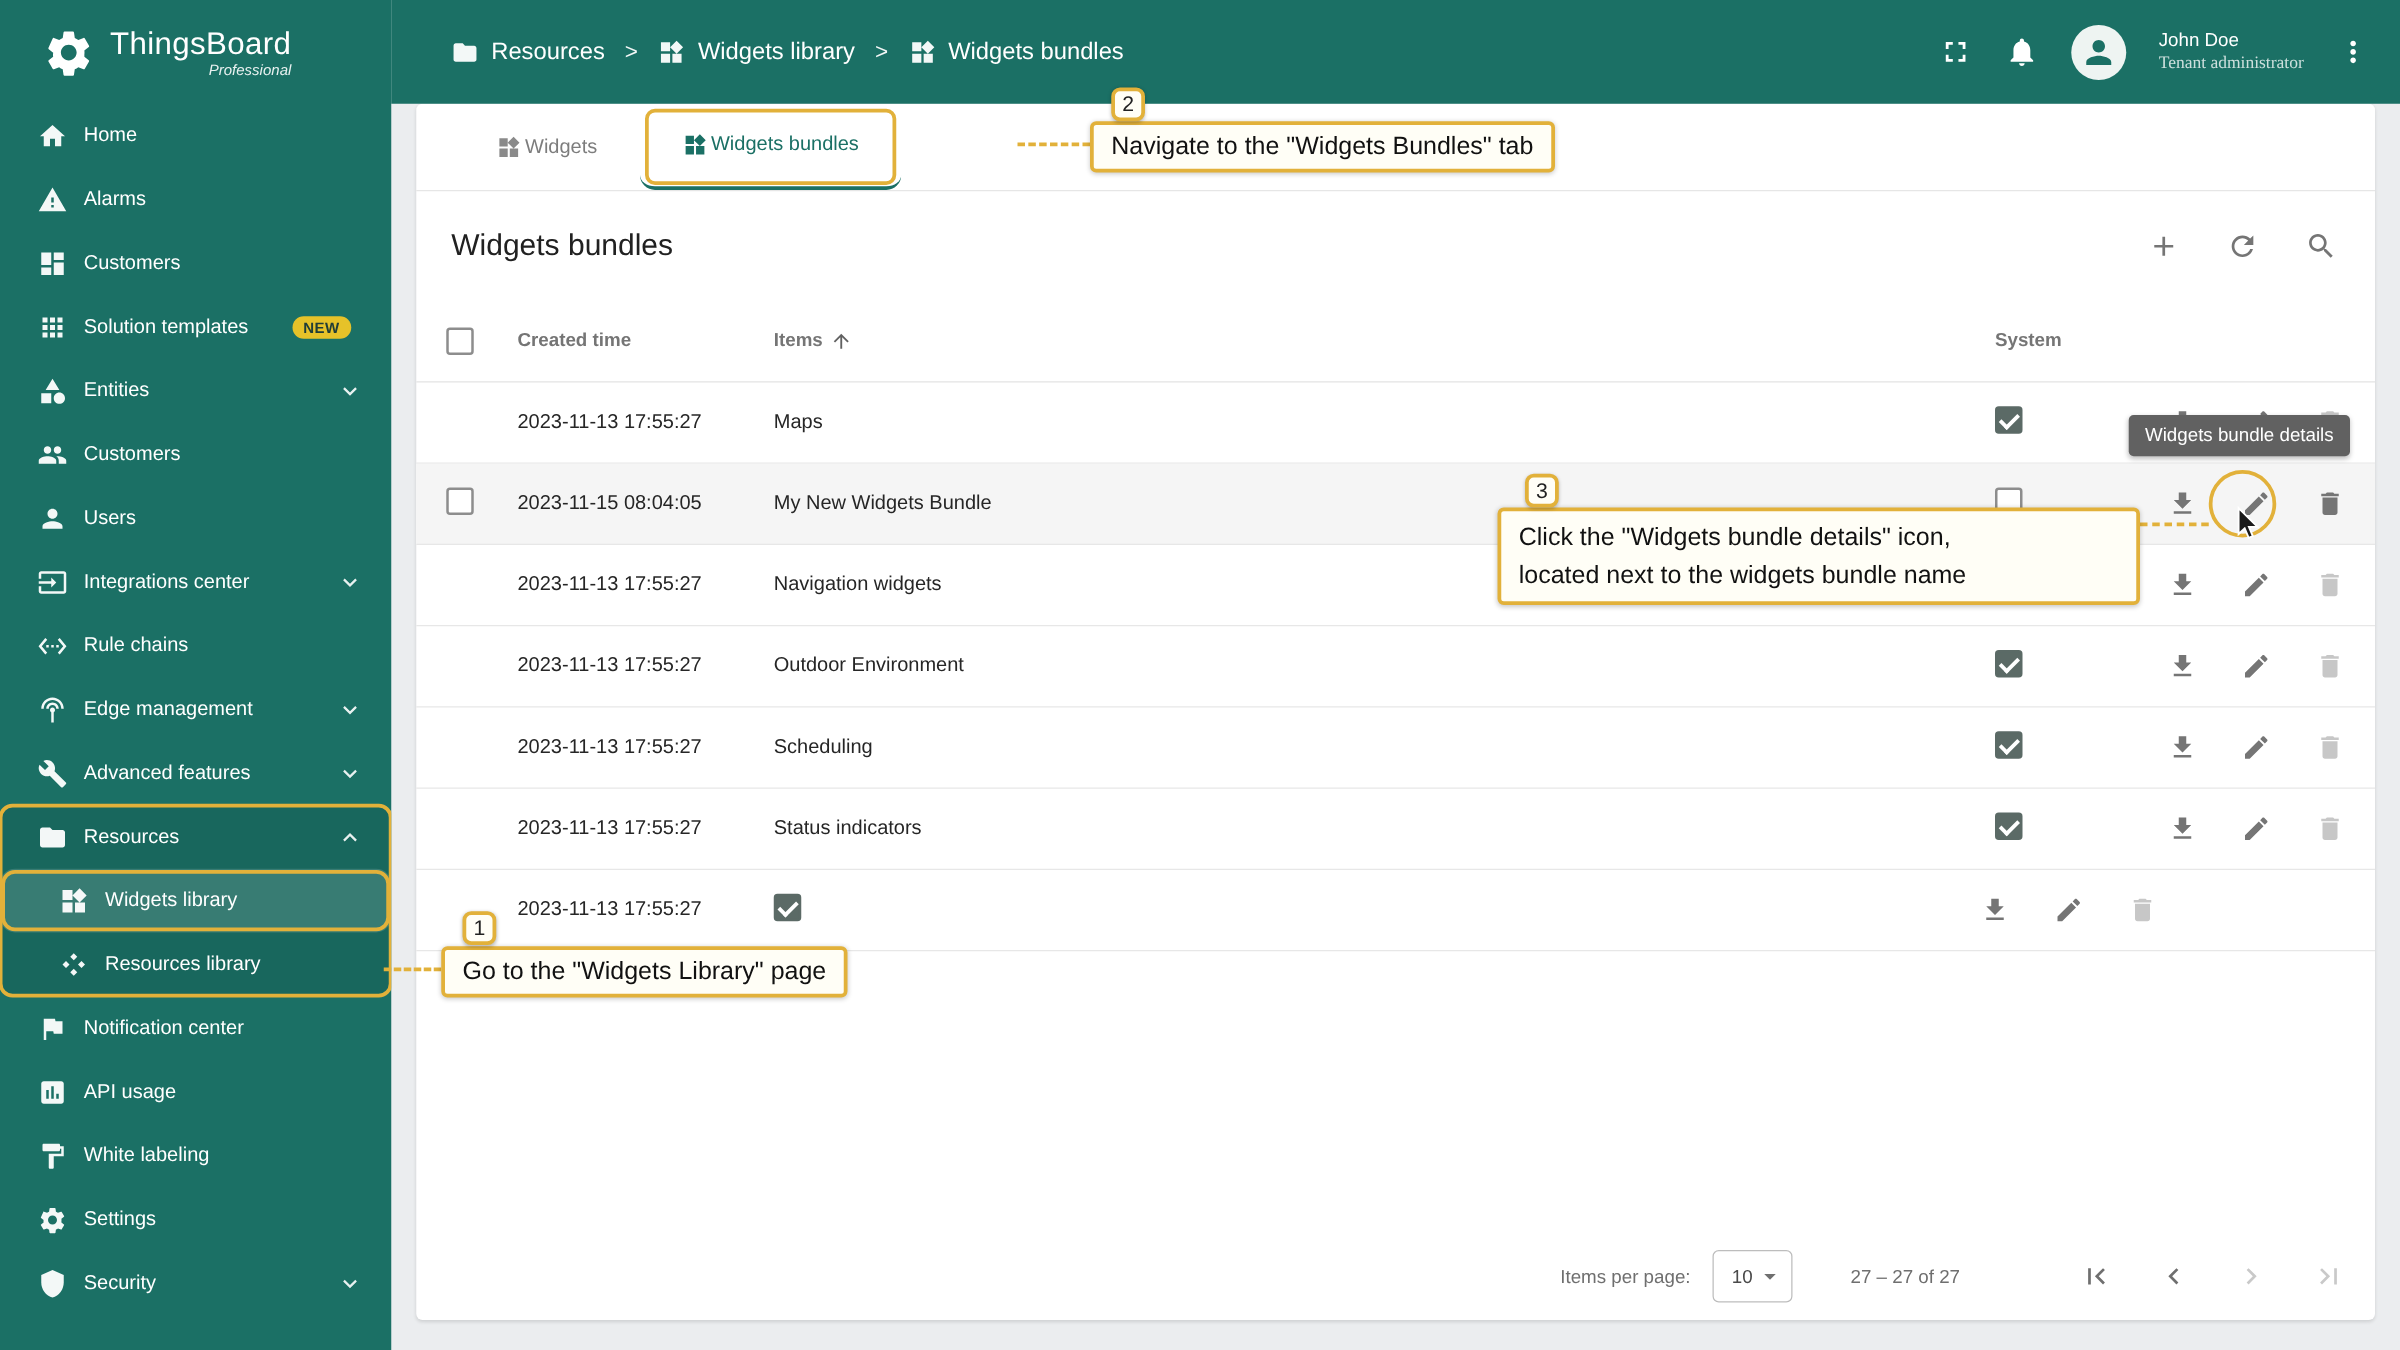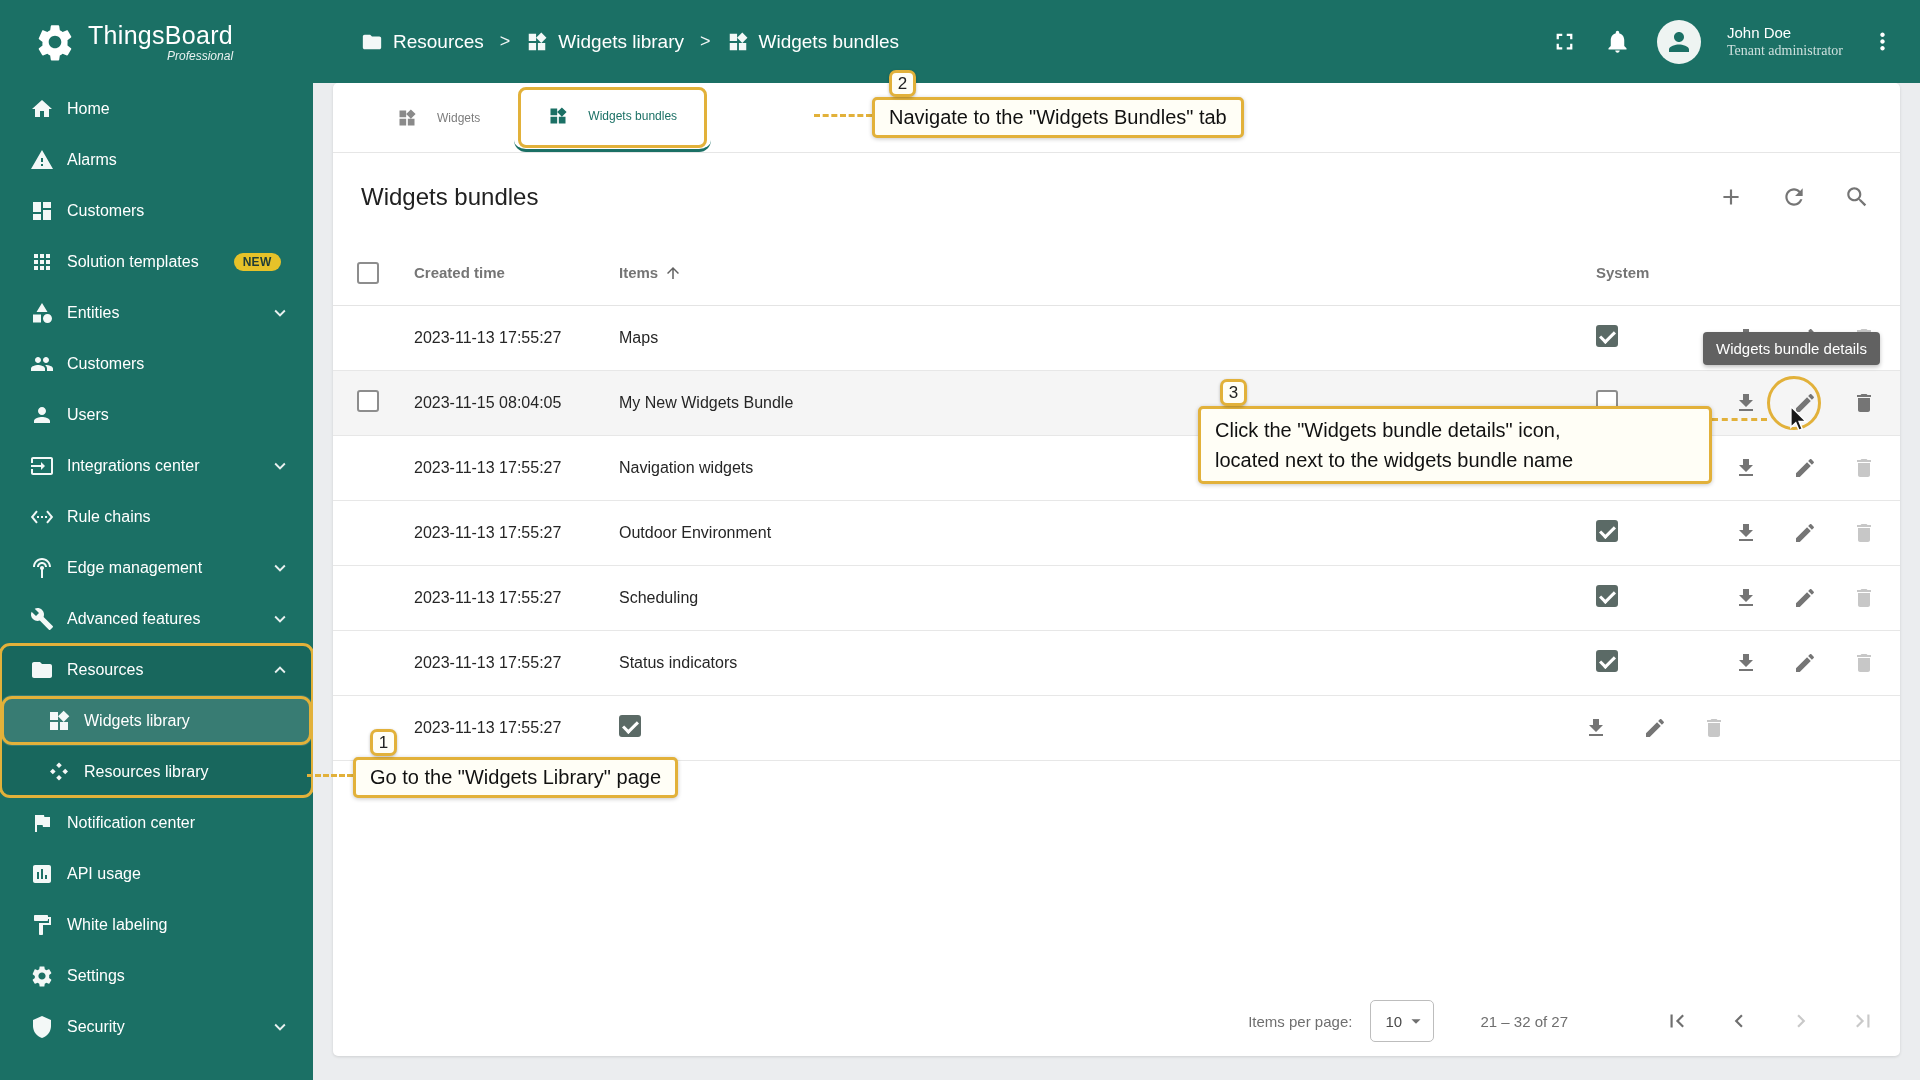--- a/index.html
+++ b/index.html
@@ -42,21 +42,21 @@
   .tb-icon svg{width:27px;height:27px;}
   .avatar{width:44px;height:44px;border-radius:50%;background:#eef4f2;display:flex;align-items:center;justify-content:center;color:var(--primary);cursor:pointer;}
   .avatar svg{width:30px;height:30px;}
   .user-block{display:flex;flex-direction:column;line-height:1.3;cursor:pointer;}
   .user-name{font-size:15px;}
   .user-role{font-size:14px;color:rgba(255,255,255,.78);font-family:Liberation Serif, serif;}
 
   
   .card{position:absolute;left:333px;top:83px;width:1567px;bottom:24px;background:#fff;border-radius:5px;box-shadow:0 1px 3px rgba(0,0,0,.12);z-index:1;}
   .tabs{height:70px;display:flex;align-items:stretch;border-bottom:1px solid #e6e6e6;padding-left:30px;}
-  .tab{display:flex;align-items:center;gap:20px;padding:0 34px;font-size:12px;font-weight:500;color:#7d7d7d;cursor:pointer;}
+  .tab{display:flex;align-items:center;gap:3px;padding:0 34px;font-size:16px;font-weight:500;color:#7d7d7d;cursor:pointer;}
   .tab svg{width:20px;height:20px;color:#8a8a8a;}
   .tab.active{color:var(--primary);border-bottom:3px solid var(--primary);}
   .tab.active svg{color:var(--primary);}
   .tab.annotated{outline:3px solid var(--gold);outline-offset:-7px;border-radius:12px;}
   .card-head{display:flex;align-items:center;height:87px;padding:0 24px 0 28px;}
   .card-title{font-size:24px;font-weight:500;color:#212121;}
   .toolbar{margin-left:auto;display:flex;gap:37px;color:#757575;margin-right:6px;}
   .tool{cursor:pointer;}
   .tool svg{width:26px;height:26px;}
 
@@ -538,21 +538,21 @@
     <div class="paginator">
       <span class="pg-label">Items per page:</span>
       <div class="pg-select">
         <span>10</span>
         <span class="pg-dd">
             <svg viewBox="0 0 24 24" class="icon">
               <path d="M7 10l5 5 5-5z" fill="currentColor"></path>
             </svg>
           </span>
       </div>
-      <span class="pg-range">21 – 32 of 27</span>
+      <span class="pg-range">27 – 27 of 27</span>
       <span class="pg-btn">
           <svg viewBox="0 0 24 24" class="icon">
             <path d="M18.41 16.59L13.82 12l4.59-4.59L17 6l-6 6 6 6 1.41-1.41zM6 6h2v12H6V6z" fill="currentColor"></path>
           </svg>
         </span>
       <span class="pg-btn">
           <svg viewBox="0 0 24 24" class="icon">
             <path d="M15.41 7.41L14 6l-6 6 6 6 1.41-1.41L10.83 12l4.58-4.59z" fill="currentColor"></path>
           </svg>
         </span>

